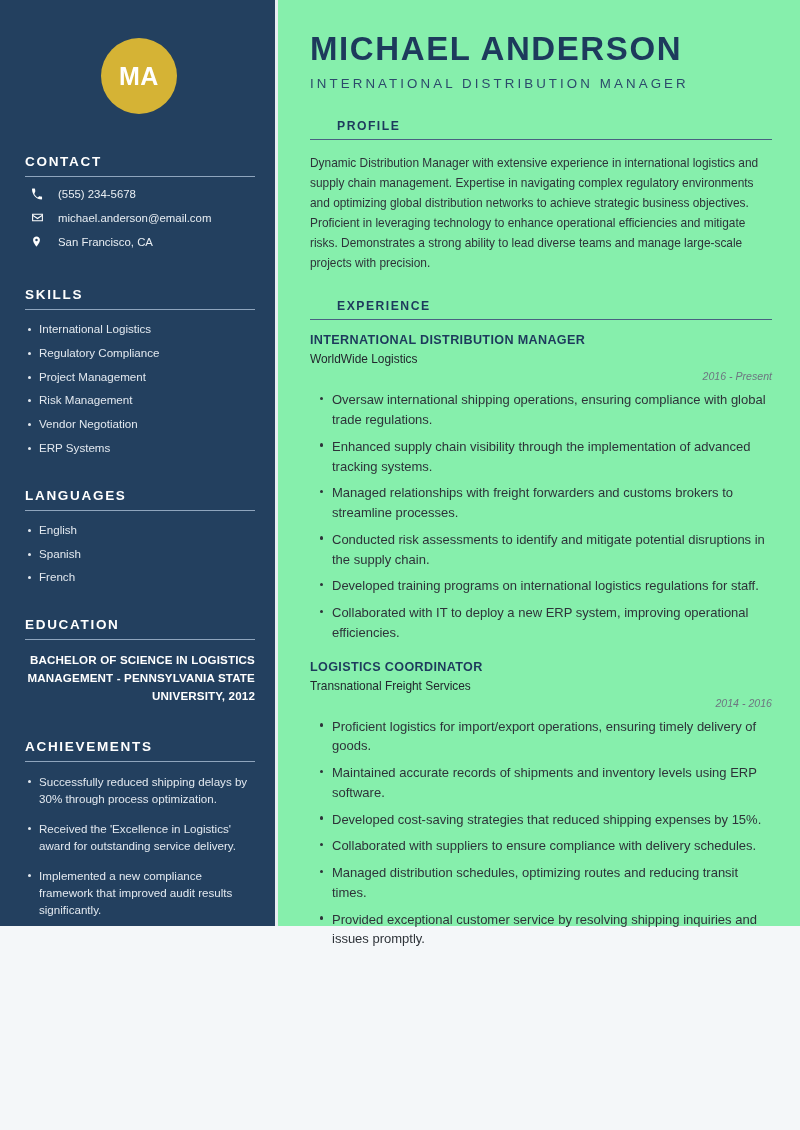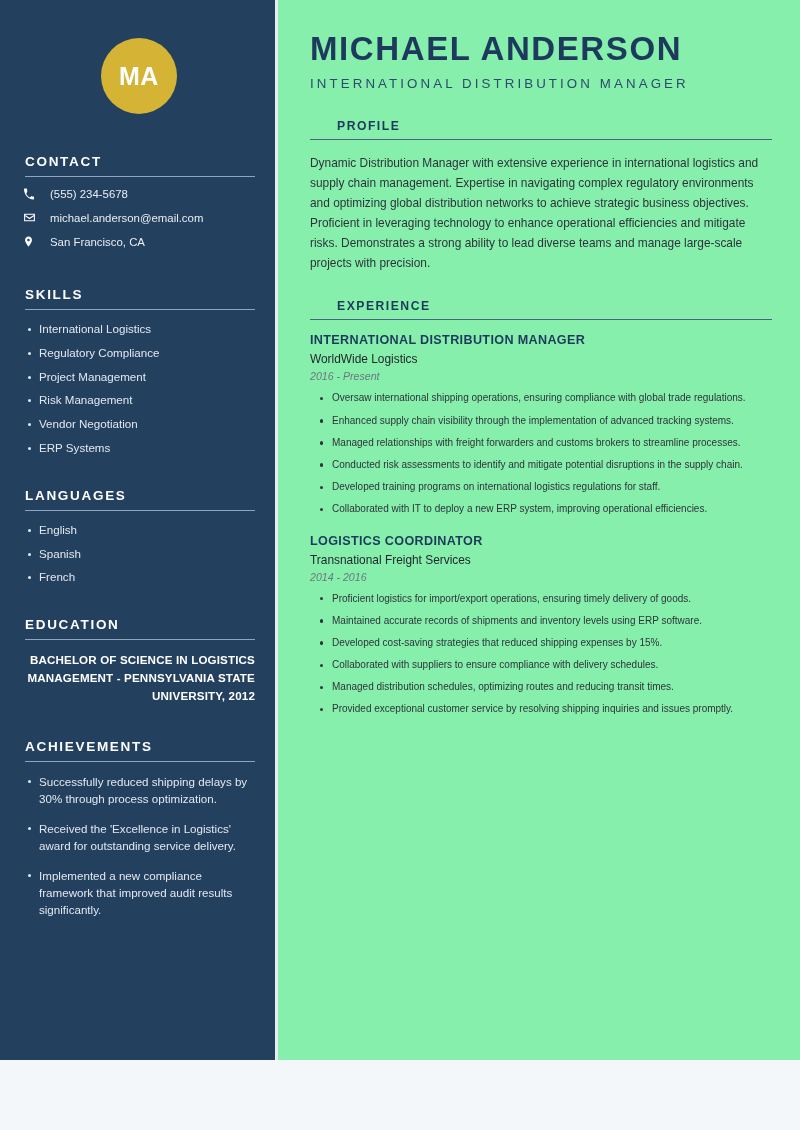--- a/index.html
+++ b/index.html
@@ -9,21 +9,21 @@
   body {
     width: 800px;
     height: 1130px;
     background: #f4f7f9;
     font-family: "Liberation Sans", sans-serif;
     overflow: hidden;
   }
   .resume {
     position: relative;
     width: 800px;
-    height: 1060px;
+    height: 926px;
     display: flex;
     background: #f4f7f9;
   }
 
   
   .sidebar {
     width: 278px;
     min-width: 278px;
     background: #23405f;
     color: #ffffff;
@@ -67,21 +67,21 @@
     color: #ffffff;
     margin: 0 0 7px 2px;
   }
   .side-rule {
     height: 1px;
     background: #8fa5bd;
     margin: 0 0 11px 2px;
     width: 230px;
   }
 
-  .contact-list { margin: 0; padding: 0; list-style: none; }
+  .contact-list { margin: 8px; padding: 0; list-style: none; }
   .contact-item {
     display: flex;
     align-items: center;
     margin-bottom: 11px;
     font-size: 11.4px;
     color: #e9eef3;
   }
   .contact-icon {
     width: 20px;
     min-width: 20px;
@@ -180,29 +180,30 @@
     font-size: 11.9px;
     font-weight: normal;
     color: #22272d;
     margin: 0 0 4px 0;
   }
   .job-dates {
     font-size: 10.6px;
     font-style: italic;
     color: #6d7680;
     margin: 0 0 8px 0;
+    text-align: right;
   }
   .job-bullets {
     margin: 0;
     padding: 0 0 0 22px;
     list-style: none;
   }
   .job-bullets li {
     position: relative;
-    font-size: 10px;
+    font-size: 13px;
     line-height: 1.52;
     color: #2e3339;
     margin-bottom: 7px;
   }
   .job-bullets li::before {
     content: "";
     position: absolute;
     left: -12px;
     top: 6.5px;
     width: 3.4px;

